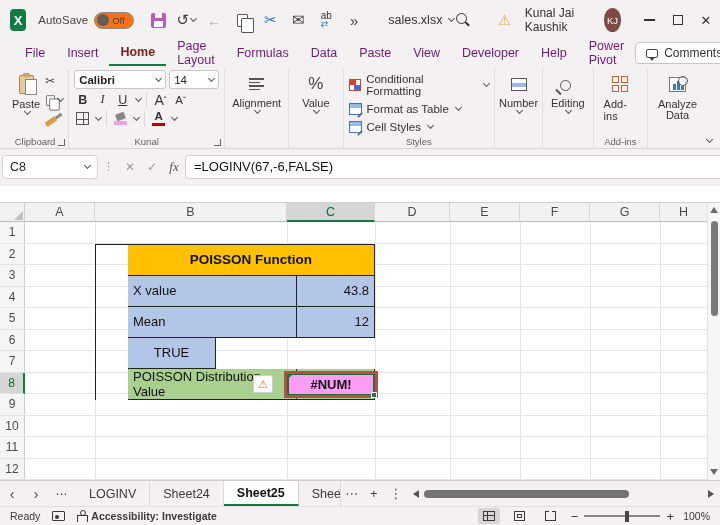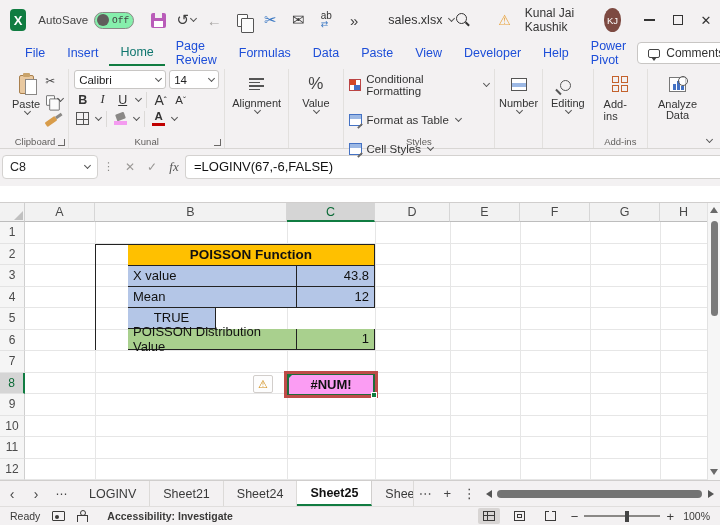--- a/index.html
+++ b/index.html
@@ -5,22 +5,22 @@
   * { margin:0; padding:0; box-sizing:border-box; }
   html,body { width:720px; height:525px; overflow:hidden; }
   body { font-family:"Liberation Sans", sans-serif; font-size:12px; color:#242424; background:#f3f1f2; }
 
   
   .titlebar { height:40px; display:flex; align-items:center; padding:0 0 0 10px; background:#f3f1f2; }
   .xl-logo { width:22px; height:22px; background:#107C41; border-radius:4px; color:#fff; font-weight:bold;
              display:flex; align-items:center; justify-content:center; font-size:13px; margin-right:12px; }
   .autosave { display:flex; align-items:center; gap:6px; margin-right:12px; }
   .autosave-label { font-size:11.5px; color:#444; }
-  .toggle { width:40px; height:17px; border:1px solid #8a8886; border-radius:9px; background:#86efac;
-            display:flex; align-items:center; padding:1px 4px 1px 2px; gap:3px;font-family:Liberation Mono, monospace; }
+  .toggle { width:40px; height:17px; border:1px solid #8a8886; border-radius:9px; background:#f97316;
+            display:flex; align-items:center; padding:1px 4px 1px 2px; gap:3px; }
   .knob { width:12px; height:12px; border-radius:50%; background:#605e5c; }
   .toggle-state { font-size:9.5px; color:#444; }
   .qat { display:flex; align-items:center; gap:4px; }
   .qat-btn { width:24px; height:26px; display:flex; align-items:center; justify-content:center; border-radius:3px;
              font-size:15px; color:#404040; position:relative; }
   .floppy { width:15px; height:15px; background:#b95cb9; border-radius:2px; position:relative; }
   .floppy:before { content:""; position:absolute; top:0; left:4px; width:7px; height:5px; background:#f3f1f2; }
   .floppy:after  { content:""; position:absolute; bottom:1px; left:3px; width:9px; height:6px; background:#fff; }
   .chev { display:inline-block; width:5px; height:5px; border-right:1px solid #555; border-bottom:1px solid #555;
           transform:rotate(45deg); margin-left:2px; margin-top:-3px; }
@@ -38,22 +38,22 @@
   .warn-amber { color:#e8a33d; font-size:14px; }
   .t-user { font-size:12px; color:#333; margin:0 8px 0 14px; }
   .avatar { width:24px; height:24px; border-radius:50%; background:#7d4a42; color:#fff; font-size:9.5px;
             display:flex; align-items:center; justify-content:center; margin-right:14px; }
   .winctl { width:38px; height:40px; display:flex; align-items:center; justify-content:center; color:#333; font-size:13px; }
   .max-ic { width:10px; height:10px; border:1.2px solid #333; }
   .min-ic { width:11px; height:1.5px; background:#333; }
 
   
   .tabs-row { height:26px; display:flex; align-items:stretch; padding:0 8px 0 14px; background:#f3f1f2; }
-  .rtab { display:flex; align-items:center; padding:0 11px; font-size:12.5px; color:#1d4ed8; }
-  .rtab.active { font-weight:normal; color:#0f766e; border-bottom:2.5px solid #107C41; }
+  .rtab { display:flex; align-items:center; padding:0 11px; font-size:12.5px; color:#701a75; }
+  .rtab.active { font-weight:bold; color:#7f1d1d; border-bottom:2.5px solid #107C41; }
   .tabs-right { margin-left:auto; display:flex; align-items:center; gap:8px; }
   .comments-btn { display:flex; align-items:center; gap:6px; background:#fff; border:1px solid #c8c6c4; border-radius:4px;
                   padding:3px 10px; font-size:12px; color:#333; }
   .bubble-ic { width:12px; height:9px; border:1.2px solid #444; border-radius:2px; position:relative; }
   .bubble-ic:after { content:""; position:absolute; left:2px; bottom:-4px; border-left:3px solid transparent; border-right:3px solid transparent; border-top:4px solid #444; }
 
   
   .ribbon { height:83px; background:#f3f1f2; border-bottom:1px solid #d8d6d4; display:flex; padding:3px 2px 0 2px; }
   .rgroup { position:relative; border-right:1px solid #e2e0de; padding:1px 5px 13px 5px; display:flex; }
   .glabel { position:absolute; bottom:1px; left:0; right:0; text-align:center; font-size:9.5px; color:#605e5c; }
@@ -81,21 +81,21 @@
   .border-ic:after { content:""; position:absolute; top:50%; left:0; right:0; height:1px; background:#555; }
   .fill-ic { display:flex; flex-direction:column; align-items:center; }
   .bucket { width:9px; height:7px; background:#8a8886; transform:rotate(-20deg); border-radius:1px; }
   .colorbar { width:13px; height:3.5px; margin-top:1.5px; }
   .fc-A { font-size:11.5px; font-weight:bold; color:#333; line-height:10px; }
   .collapsed { flex-direction:column; align-items:center; font-size:11px; color:#333; gap:2px; padding-top:4px; }
   .align-ic { width:15px; height:12px; display:flex; flex-direction:column; justify-content:space-between; }
   .align-ic i { display:block; height:1.5px; background:#555; }
   .align-ic i:nth-child(2){ width:70%; } .align-ic i:nth-child(4){ width:70%; }
   .pct { font-size:17px; color:#444; font-weight:500; }
-  .styles-col { display:flex; flex-direction:column; justify-content:flex-start; gap:17px; padding-top:3px; }
+  .styles-col { display:flex; flex-direction:column; justify-content:flex-start; gap:6px; padding-top:3px; }
   .stylerow { display:flex; align-items:center; gap:5px; font-size:11.5px; color:#333; }
   .mini-grid { width:13px; height:12px; border:1px solid #b44; position:relative; background:#fff; }
   .mini-grid:before { content:""; position:absolute; left:0; top:0; width:6px; height:5px; background:#d24726; }
   .mini-grid:after { content:""; position:absolute; right:0; bottom:0; width:6px; height:5px; background:#4472c4; }
   .mini-table { width:13px; height:12px; border:1px solid #4472c4; position:relative; background:#fff; }
   .mini-table:before { content:""; position:absolute; left:0; top:0; right:0; height:3.5px; background:#9cb8e4; }
   .mini-table:after { content:""; position:absolute; right:-2px; bottom:-2px; width:6px; height:2px; background:#6a6866; transform:rotate(-45deg); }
   .cells-ic { width:16px; height:13px; border:1px solid #555; position:relative; background:#fff; }
   .cells-ic:before { content:""; position:absolute; left:0; right:0; top:4px; height:4px; background:#9cb8e4; }
   .mag-ic { width:11px; height:11px; border:1.6px solid #555; border-radius:50%; position:relative; margin:2px 4px 0 0;}
@@ -131,21 +131,21 @@
   .rh { height:21.5px; background:#f5f5f5; border-right:1px solid #cfcfcf; border-bottom:1px solid #e3e3e3;
         display:flex; align-items:center; justify-content:center; font-size:12px; color:#4a4a4a; }
   .rh.sel { background:#d5d5d5; color:#0c6b37; border-right:2px solid #107C41; }
   .cellsarea { flex:1; position:relative; }
   .grow-line { height:21.5px; border-bottom:1px solid #e6e6e6; }
   .vline { position:absolute; top:0; bottom:0; width:1px; background:#e6e6e6; }
 
   
   .xltable { position:absolute; left:70px; top:21.5px; width:280px; font-size:13px; color:#111;
              border-top:1.5px solid #222; border-left:1.5px solid #222; }
-  .trow { display:flex; height:21px;padding-left:32px; }
+  .trow { display:flex; height:31px;padding-left:32px; }
   .tcell { border-right:1.5px solid #222; border-bottom:1.5px solid #222; display:flex; align-items:center; }
   .t-title { width:280px; background:#FFC000; justify-content:center; font-weight:bold; font-size:13.5px; }
   .t-label { width:192px; background:#B4C6E7; padding-left:5px; }
   .t-value { width:88px; background:#B4C6E7; justify-content:flex-end; padding-right:5px; }
   .t-center { justify-content:center; padding-right:0; }
   .t-green { background:#A9D08E; }
 
   
   .warnbox { position:absolute; left:228px; top:153px; width:20px; height:18px; border:1px solid #d2cecb;
              background:#fdfdfd; display:flex; align-items:center; justify-content:center; font-size:11px; color:#cf8a12; border-radius:2px;}
@@ -177,21 +177,21 @@
   .hthumb { width:205px; height:8px; background:#737373; border-radius:4px; }
 
   
   .statusbar { height:19px; background:#f3f1f2; border-top:1px solid #e0dedd; display:flex; align-items:center;
                padding:0 10px; gap:12px; font-size:10.5px; color:#3b3a39; }
   .macro-ic { width:13px; height:10px; border:1px solid #3b3a39; border-radius:1px; position:relative; }
   .macro-ic:after { content:""; position:absolute; left:2px; bottom:1px; width:4px; height:4px; border-radius:50%; background:#3b3a39; }
   .acc-ic { width:9px; height:12px; position:relative; }
   .acc-ic:before { content:""; position:absolute; left:2.5px; top:0; width:4px; height:4px; border-radius:50%; border:1px solid #3b3a39; }
   .acc-ic:after { content:""; position:absolute; left:0; top:5px; width:9px; height:6px; border-top:1.5px solid #3b3a39; border-left:1.5px solid #3b3a39; border-right:1.5px solid #3b3a39; }
-  .acc-label { font-weight:bold;margin-left:16px; }
+  .acc-label { font-weight:bold; }
   .sb-right { margin-left:auto; display:flex; align-items:center; gap:9px; }
   .view-ic { width:22px; height:16px; display:flex; align-items:center; justify-content:center; border-radius:2px; }
   .view-ic.active { background:#d8d5d4; }
   .vi-grid { width:12px; height:10px; border:1px solid #3b3a39; position:relative; }
   .vi-grid:before { content:""; position:absolute; left:3.5px; top:0; bottom:0; width:1px; background:#3b3a39; }
   .vi-grid:after { content:""; position:absolute; top:3px; left:0; right:0; height:1px; background:#3b3a39; }
   .vi-page { width:11px; height:10px; border:1px solid #3b3a39; display:flex; align-items:center; justify-content:center; }
   .vi-page i { width:5px; height:4px; border:1px solid #3b3a39; display:block; }
   .vi-break { width:11px; height:10px; border:1px solid #3b3a39; border-top:none; position:relative; }
   .vi-break:before { content:""; position:absolute; top:0; left:0; width:3px; height:1px; background:#3b3a39; }
@@ -259,21 +259,21 @@
     </div>
   <div class="winctl">
       <span>✕</span>
     </div>
 </div>
 
 <div class="tabs-row">
   <div class="rtab">File</div>
   <div class="rtab">Insert</div>
   <div class="rtab active">Home</div>
-  <div class="rtab">Page Review</div>
+  <div class="rtab">Page Layout</div>
   <div class="rtab">Formulas</div>
   <div class="rtab">Data</div>
   <div class="rtab">Paste</div>
   <div class="rtab">View</div>
   <div class="rtab">Developer</div>
   <div class="rtab">Help</div>
   <div class="rtab">Power Pivot</div>
   <div class="tabs-right">
     <div class="comments-btn">
       <span class="bubble-ic"></span>
@@ -305,21 +305,21 @@
           <span class="brush-ic"></span>
         </div>
     </div>
     <div class="glabel">Clipboard</div>
     <div class="launcher"></div>
   </div>
 
   <div class="rgroup">
     <div class="fontgrp">
       <div class="frow">
-        <div class="combo" style="width:92px;">
+        <div class="combo" style="width:92px;font-weight:bold;">
           <span>Calibri</span>
           <span class="chev"></span>
         </div>
         <div class="combo" style="width:50px;">
           <span>14</span>
           <span class="chev"></span>
         </div>
       </div>
       <div class="frow">
         <div class="fbtn" style="font-weight:bold;">B</div>
@@ -549,21 +549,20 @@
     <span class="vthumb"></span>
     <span class="varrow-dn"></span>
   </div>
 </div>
 
 <div class="sheetbar">
   <div class="snav">‹</div>
   <div class="snav">›</div>
   <div class="sdots">⋯</div>
   <div class="stab">LOGINV</div>
-  <div class="stab">Sheet21</div>
   <div class="stab">Sheet24</div>
   <div class="stab active">Sheet25</div>
   <div class="stab cut">Shee</div>
   <div class="ssmall">⋯</div>
   <div class="ssmall">+</div>
   <div class="ssmall">⋮</div>
   <div class="hscroll">
     <span class="harrow-l"></span>
     <span class="hthumb"></span>
     <span class="harrow-r"></span>

